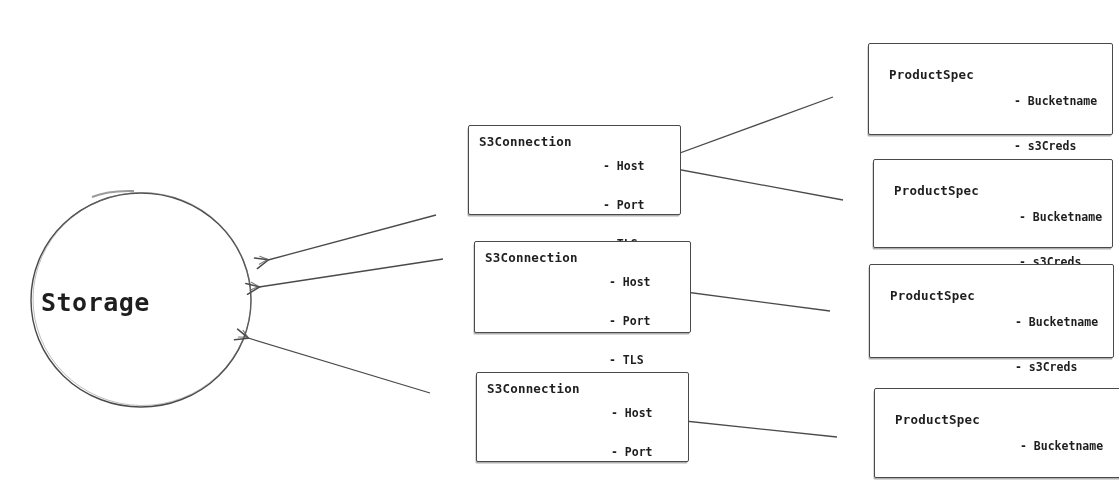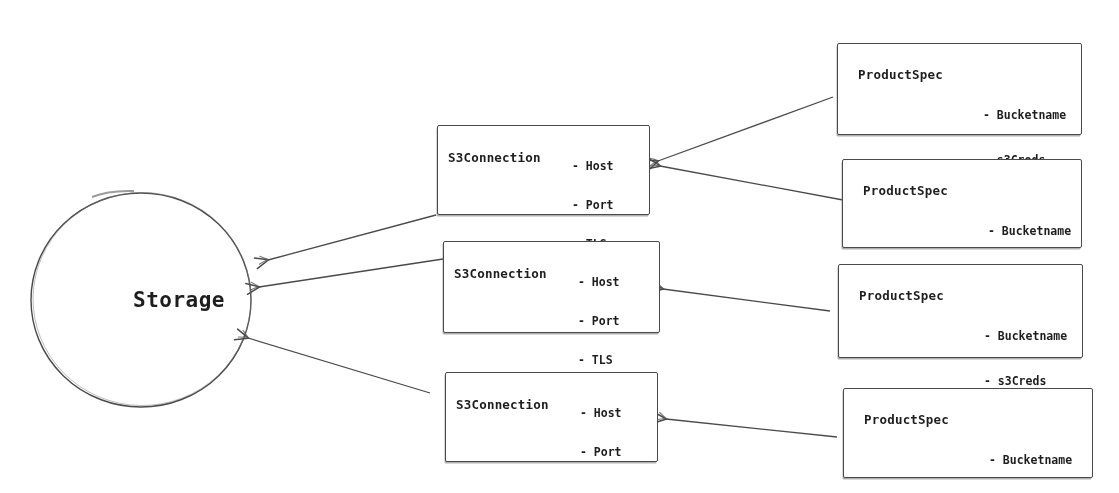--- a/index.html
+++ b/index.html
@@ -18,44 +18,45 @@
     width: 1119px; height: 493px;
     pointer-events: none;
   }
   .node {
     position: absolute;
     border: 1.5px solid #4a4a4a;
     border-radius: 2px;
     background: #ffffff;
     box-shadow: -1px 2px 0 -0.5px rgba(110,110,110,0.55);
     box-sizing: border-box;
+    margin-left: 31px;
   }
   .node .title {
     position: absolute;
     font-size: 12.5px;
     font-weight: 700;
     letter-spacing: 0.2px;
     white-space: nowrap;
   }
   .node .attrs {
     position: absolute;
     font-size: 11.5px;
     font-weight: 700;
     white-space: pre;
   }
-  .s3 .title { left: 10px; top: 24px; }
+  .s3 .title { left: 10px; top: 8px; }
   .s3 .attrs { left: 134px; top: 8px; line-height: 13px; }
   .ps .title { left: 20px; top: 23px; }
-  .ps .attrs { left: 145px; top: 34px; line-height: 15px; }
+  .ps .attrs { left: 145px; top: 20px; line-height: 15px; }
   .storage-label {
     position: absolute;
-    left: 25px; top: 288px;
+    left: 41px; top: 288px;
     width: 200px;
-    text-align: right;
-    font-size: 21px;
+    text-align: left;
+    font-size: 25px;
     font-weight: 600;
     letter-spacing: 0.5px;
   }
 </style>
 </head>
 <body>
 
 <div class="stage">
 
   <svg class="overlay" viewBox="0 0 1119 493" xmlns="http://www.w3.org/2000/svg">

